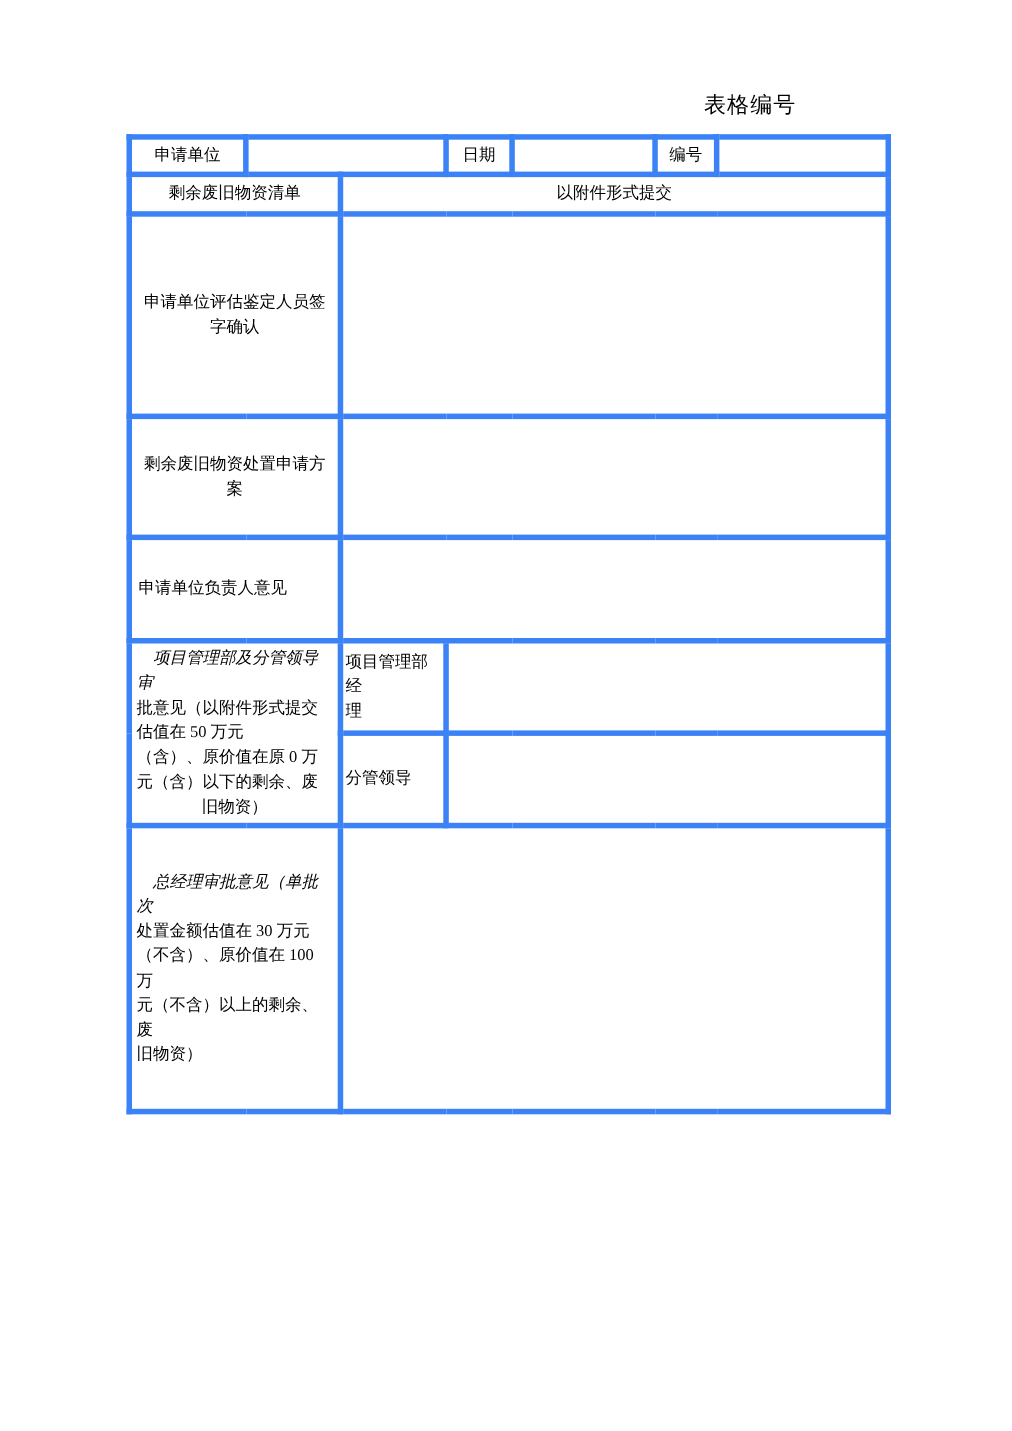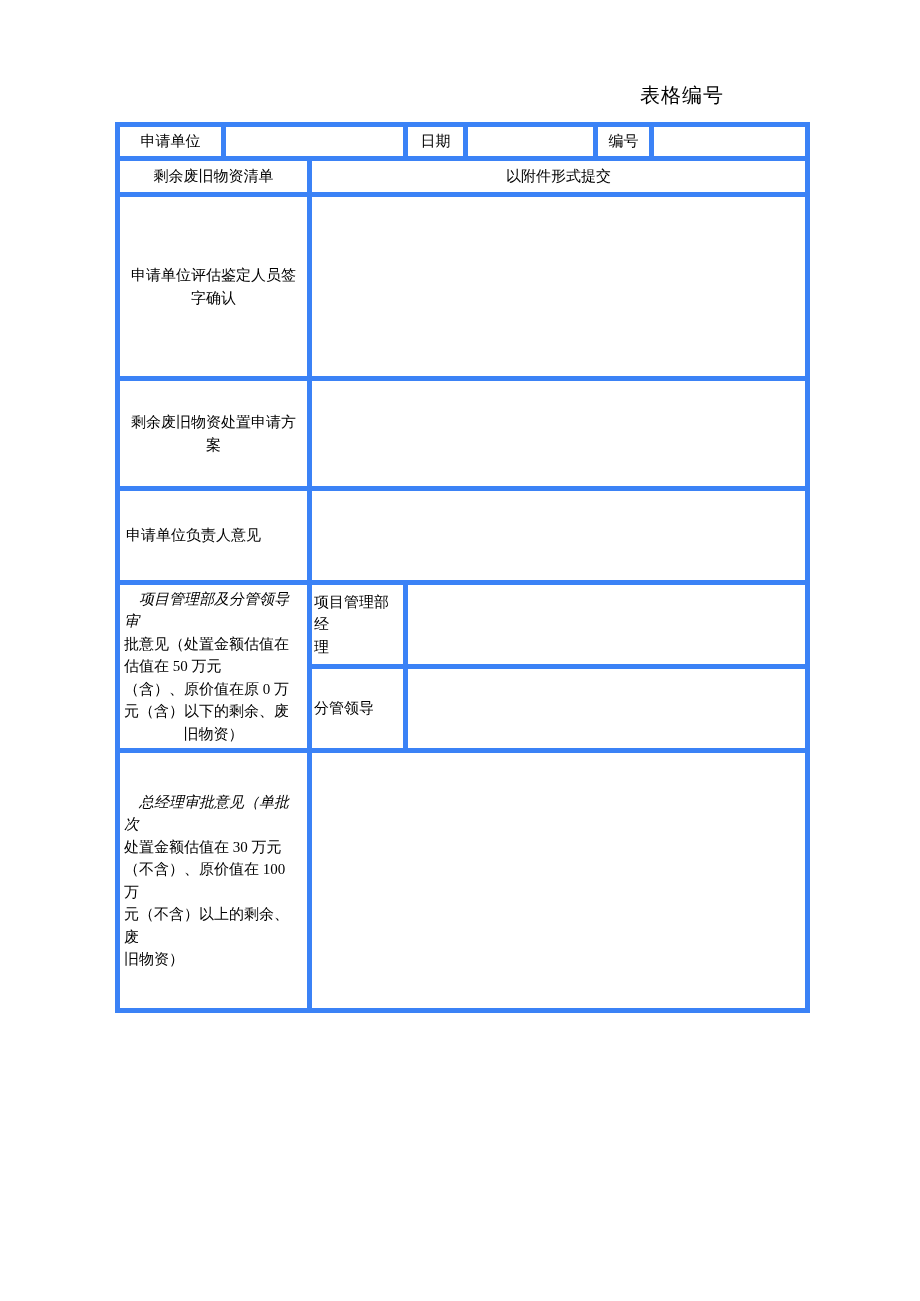--- a/index.html
+++ b/index.html
@@ -127,21 +127,21 @@
     </tr>
 
     <tr class="h-med2">
       <td colspan="2" style="padding-left:6px;">申请单位负责人意见</td>
       <td colspan="5"></td>
     </tr>
 
     <tr class="h-sub1">
       <td colspan="2" rowspan="2" class="label-multiline">
         <span class="label-line indent1">项目管理部及分管领导审</span>
-        <span class="label-line">批意见（处置金额估值在</span>
+        <span class="label-line">批意见（以附件形式提交</span>
         <span class="label-line">估值在 50 万元</span>
         <span class="label-line">（含）、原价值在原 0 万</span>
         <span class="label-line">元（含）以下的剩余、废</span>
         <span class="label-line" style="text-align:center;">旧物资）</span>
       </td>
       <td style="padding-left:2px;margin-top:27px;">
         <span class="label-line">项目管理部经</span>
         <span class="label-line">理</span>
       </td>
       <td colspan="4"></td>

